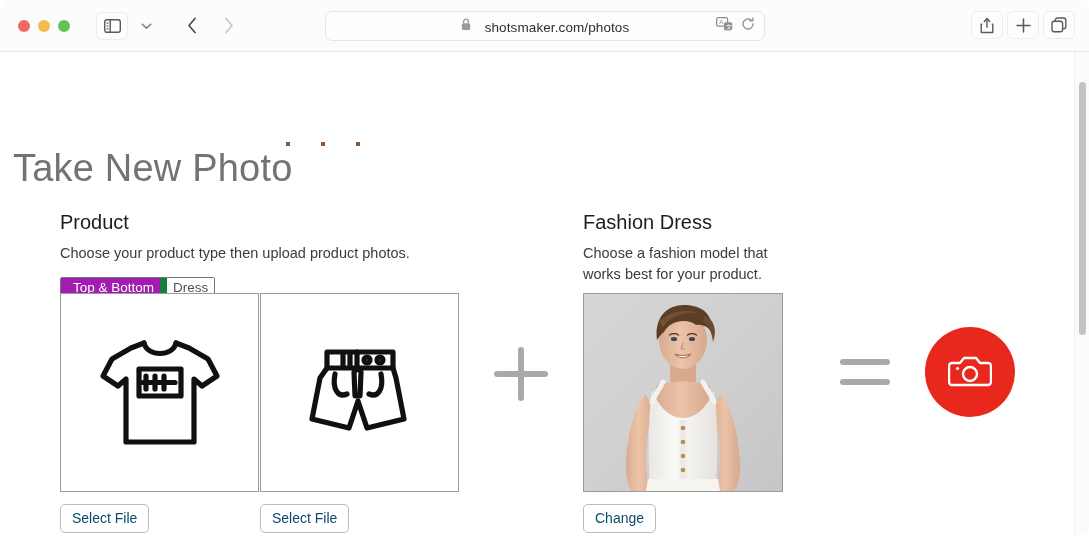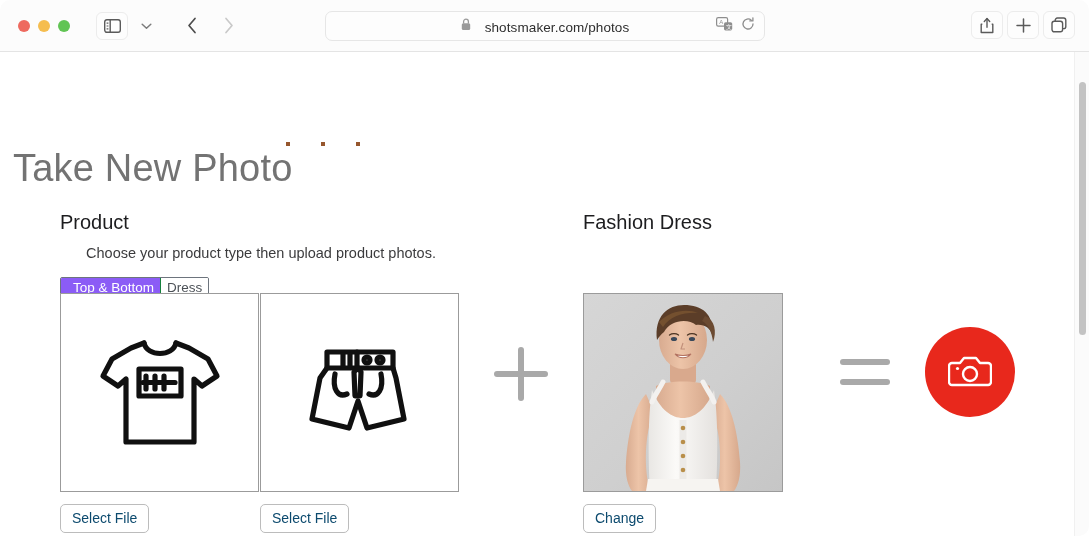--- a/index.html
+++ b/index.html
@@ -157,21 +157,20 @@
     font-weight: normal;
     color: #1d1d1f;
     margin: 0;
     line-height: 1.2;
   }
   .col-desc {
     font-size: 14.5px;
     color: #3b3b3d;
     margin: 0;
     line-height: 1.42;
-    text-align: center;
   }
 
   
   #product-col {
     position: absolute;
     left: 60px;
     top: 158px;
     width: 402px;
   }
   #product-col .col-head { margin-bottom: 9px; }
@@ -188,25 +187,25 @@
     font-size: 13.5px;
     line-height: 20px;
     padding: 0 6px;
     color: #4c5157;
     background: #ffffff;
     border: none;
     font-family: "Liberation Sans", sans-serif;
     cursor: default;
   }
   .seg.active {
-    background: #8b5cf6;
+    background: #a21caf;
     color: #ffffff;
     padding-left: 12px;
   }
-  .seg + .seg { border-left: 1px solid #15803d; text-align: right; }
+  .seg + .seg { border-left: 7px solid #15803d; text-align: right; }
 
   #product-boxes {
     position: absolute;
     left: 0px;
     top: 83px;
     display: flex;
   }
   .prod-box {
     width: 199px;
     height: 199px;
@@ -515,20 +514,21 @@
       </div>
     </div>
 
     <div id="plus-op">
       <span class="bar-h"></span>
       <span class="bar-v"></span>
     </div>
 
     <div id="model-col">
       <h2 class="col-head">Fashion Dress</h2>
+      <p class="col-desc">Choose a fashion model that works best for your product.</p>
 
       <div id="model-photo">
         <svg width="198" height="197" viewBox="0 0 198 197" preserveAspectRatio="xMidYMid slice">
           <defs>
             <linearGradient id="bgGrad" x1="0" y1="0" x2="1" y2="1">
               <stop offset="0%" stop-color="#d6d6d6"></stop>
               <stop offset="55%" stop-color="#cfcfcf"></stop>
               <stop offset="100%" stop-color="#c6c6c6"></stop>
             </linearGradient>
             <linearGradient id="skinGrad" x1="0" y1="0" x2="1" y2="0">

